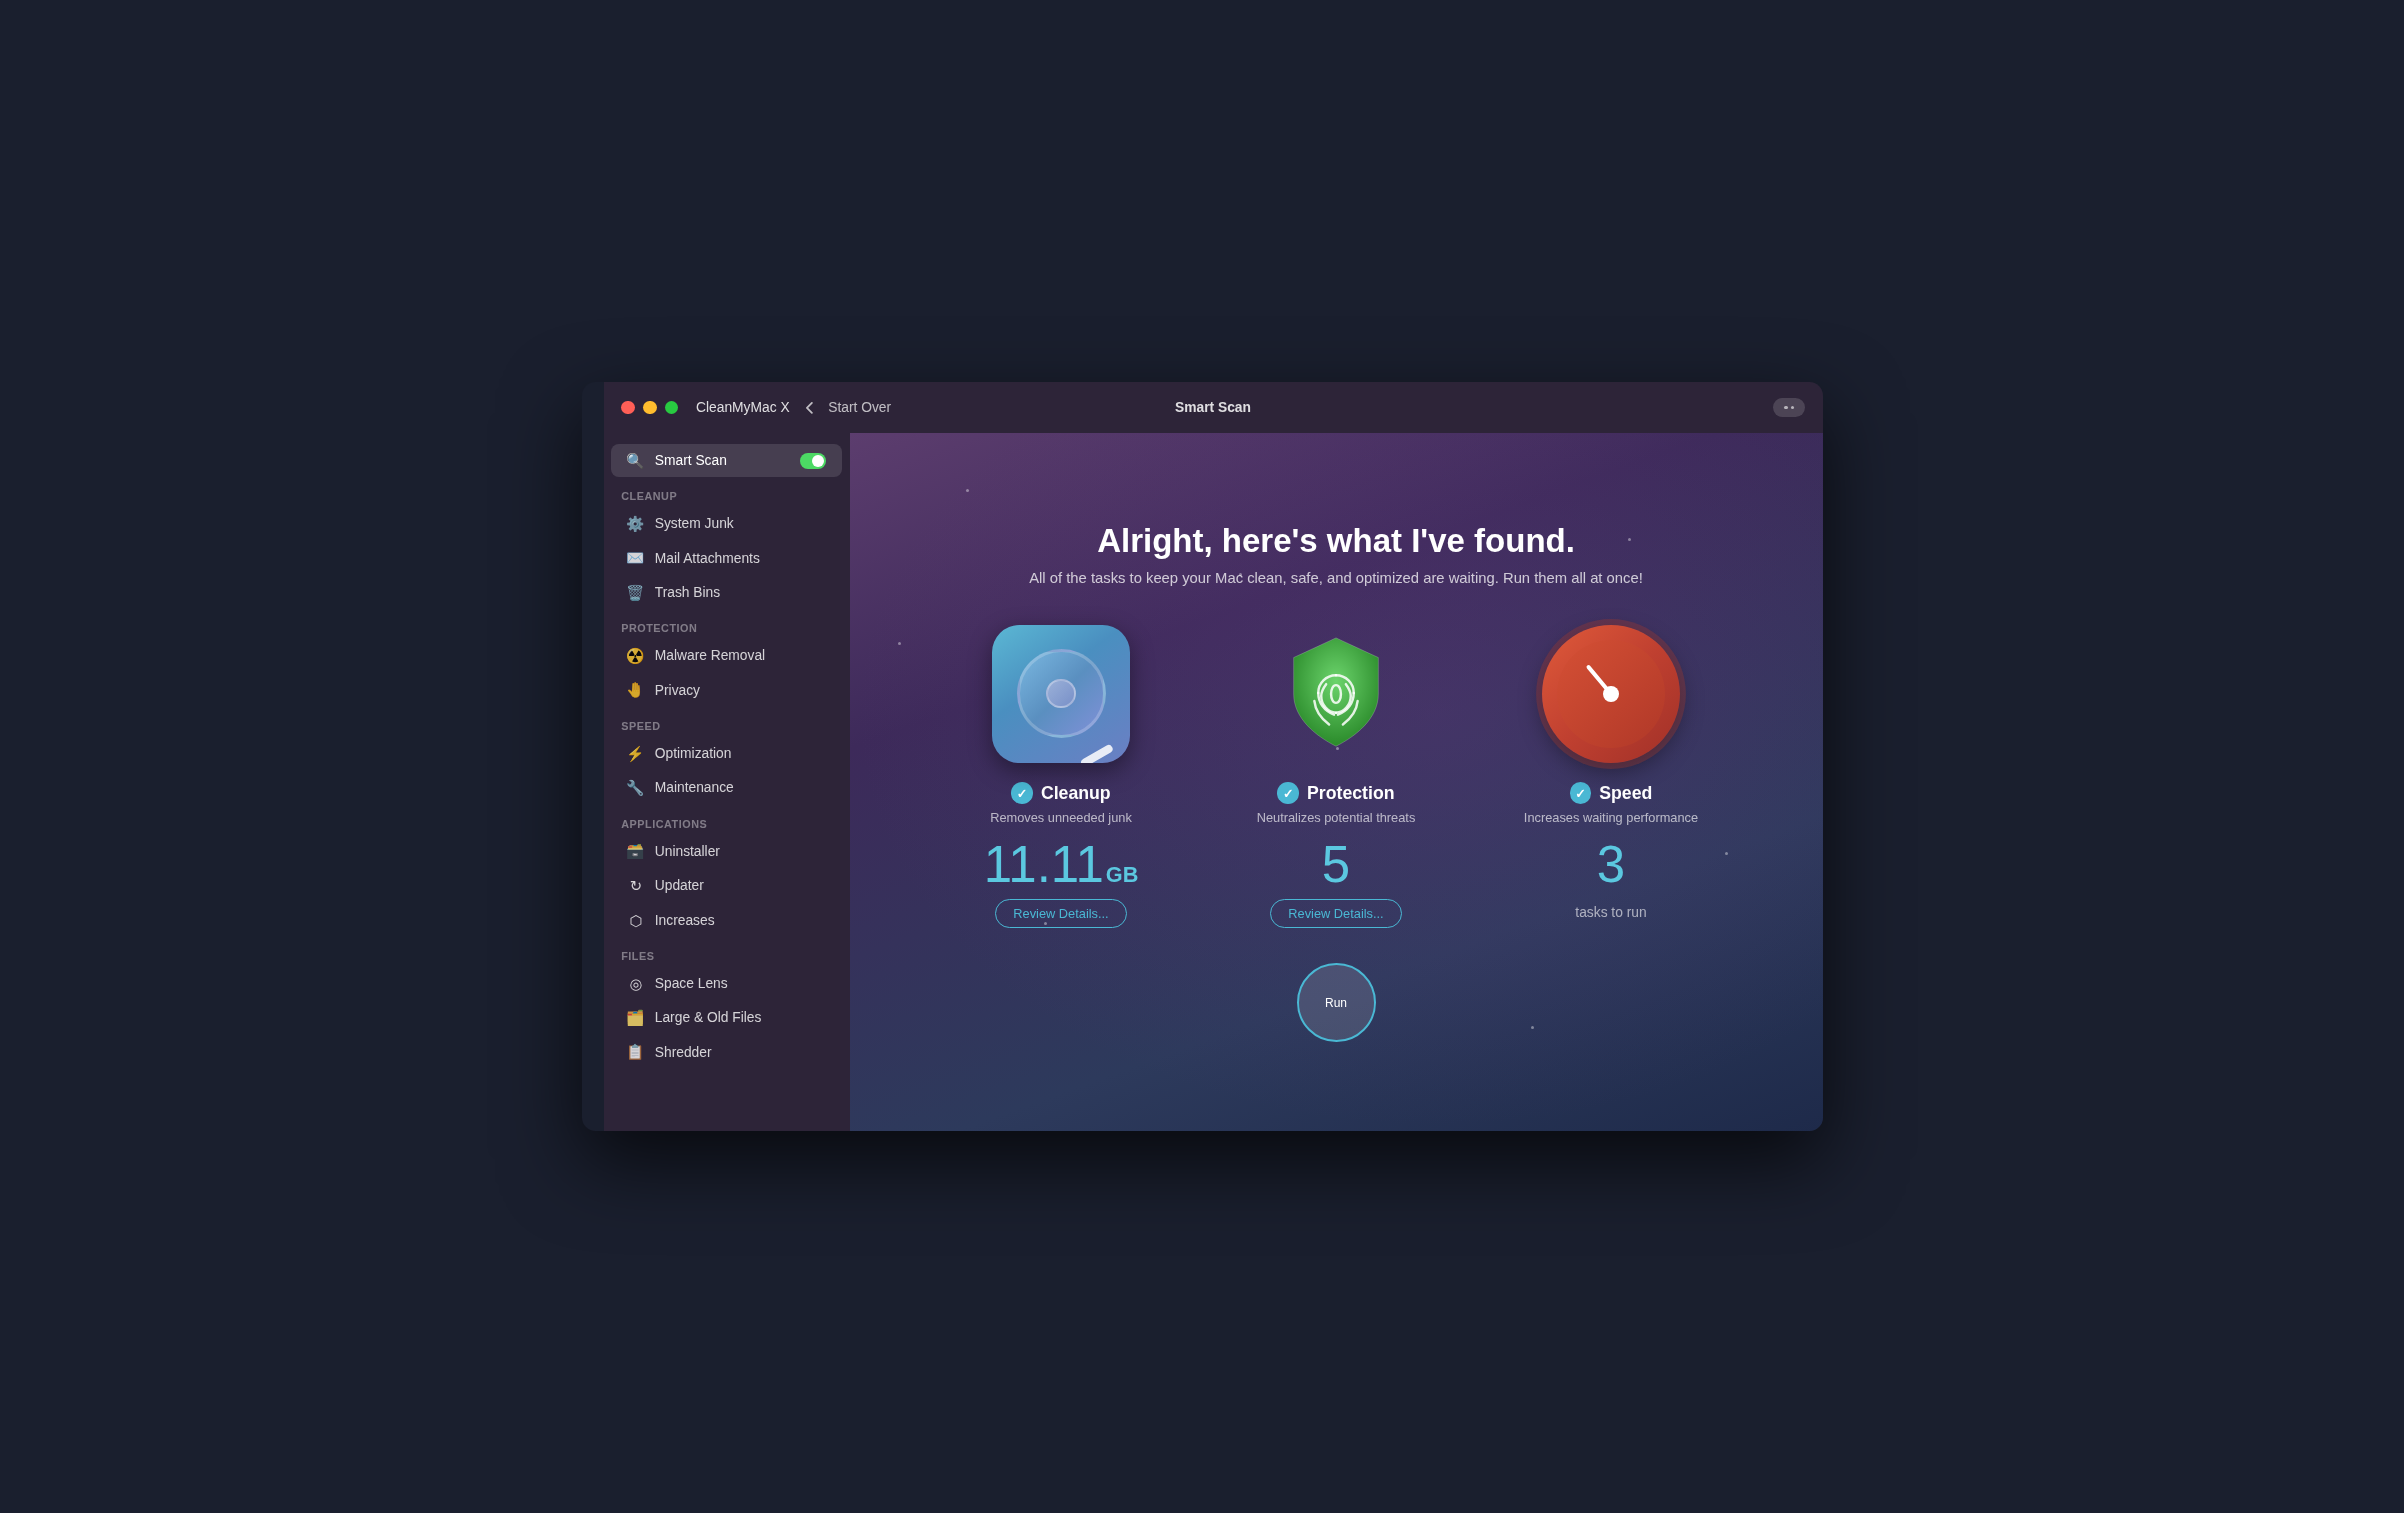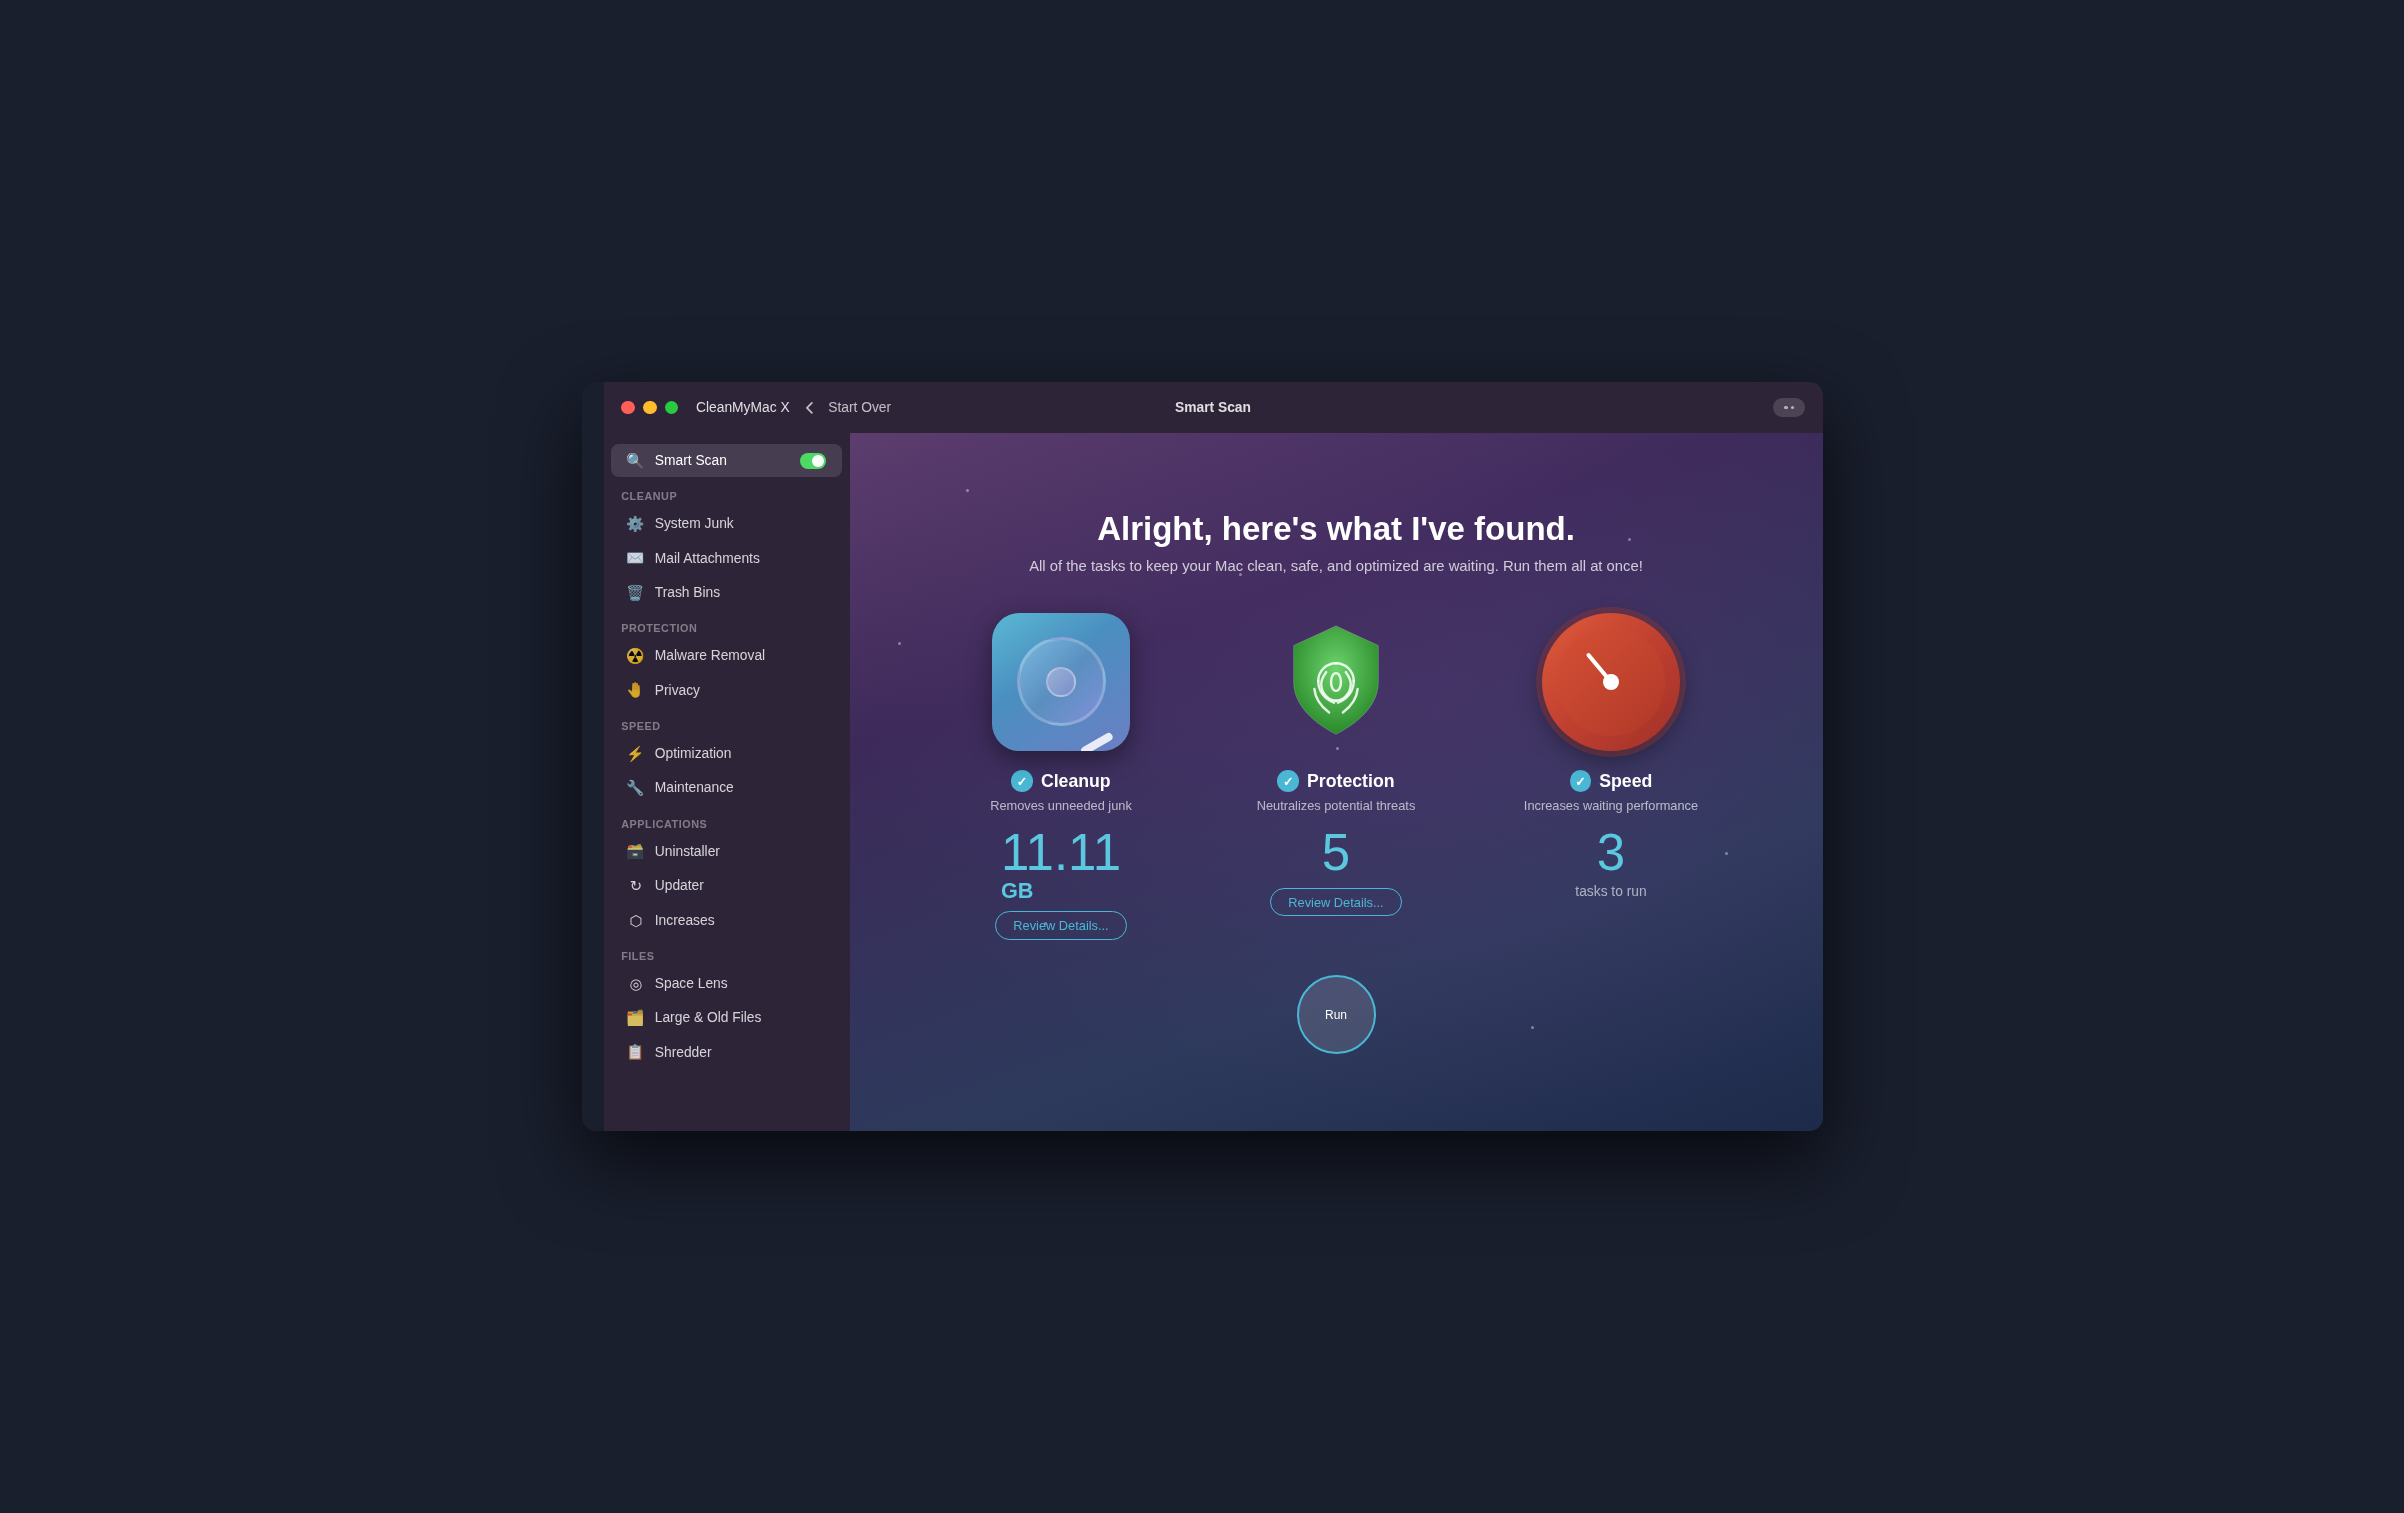--- a/index.html
+++ b/index.html
@@ -303,30 +303,29 @@
     }
     .card-value {
       font-size: 51px;
       font-weight: 300;
       color: #5bc8e0;
       line-height: 1;
       margin-bottom: 3.9px;
       display: flex;
       align-items: baseline;
       gap: 2px;
-      flex-direction: column;
     }
     .card-value .unit {
       font-size: 21.7px;
       font-weight: 700;
     }
     .card-tasks {
       font-size: 13.8px;
       color: rgba(255,255,255,0.6);
-      margin-top: 2px;
+      margin-top: 11px;
     }
     .review-btn {
       border: 1.5px solid #4ab8d4;
       background: transparent;
       color: #4ab8d4;
       border-radius: 19.7px;
       padding: 5.9px 17.7px;
       font-size: 12.8px;
       cursor: pointer;
       margin-top: 5.9px;

